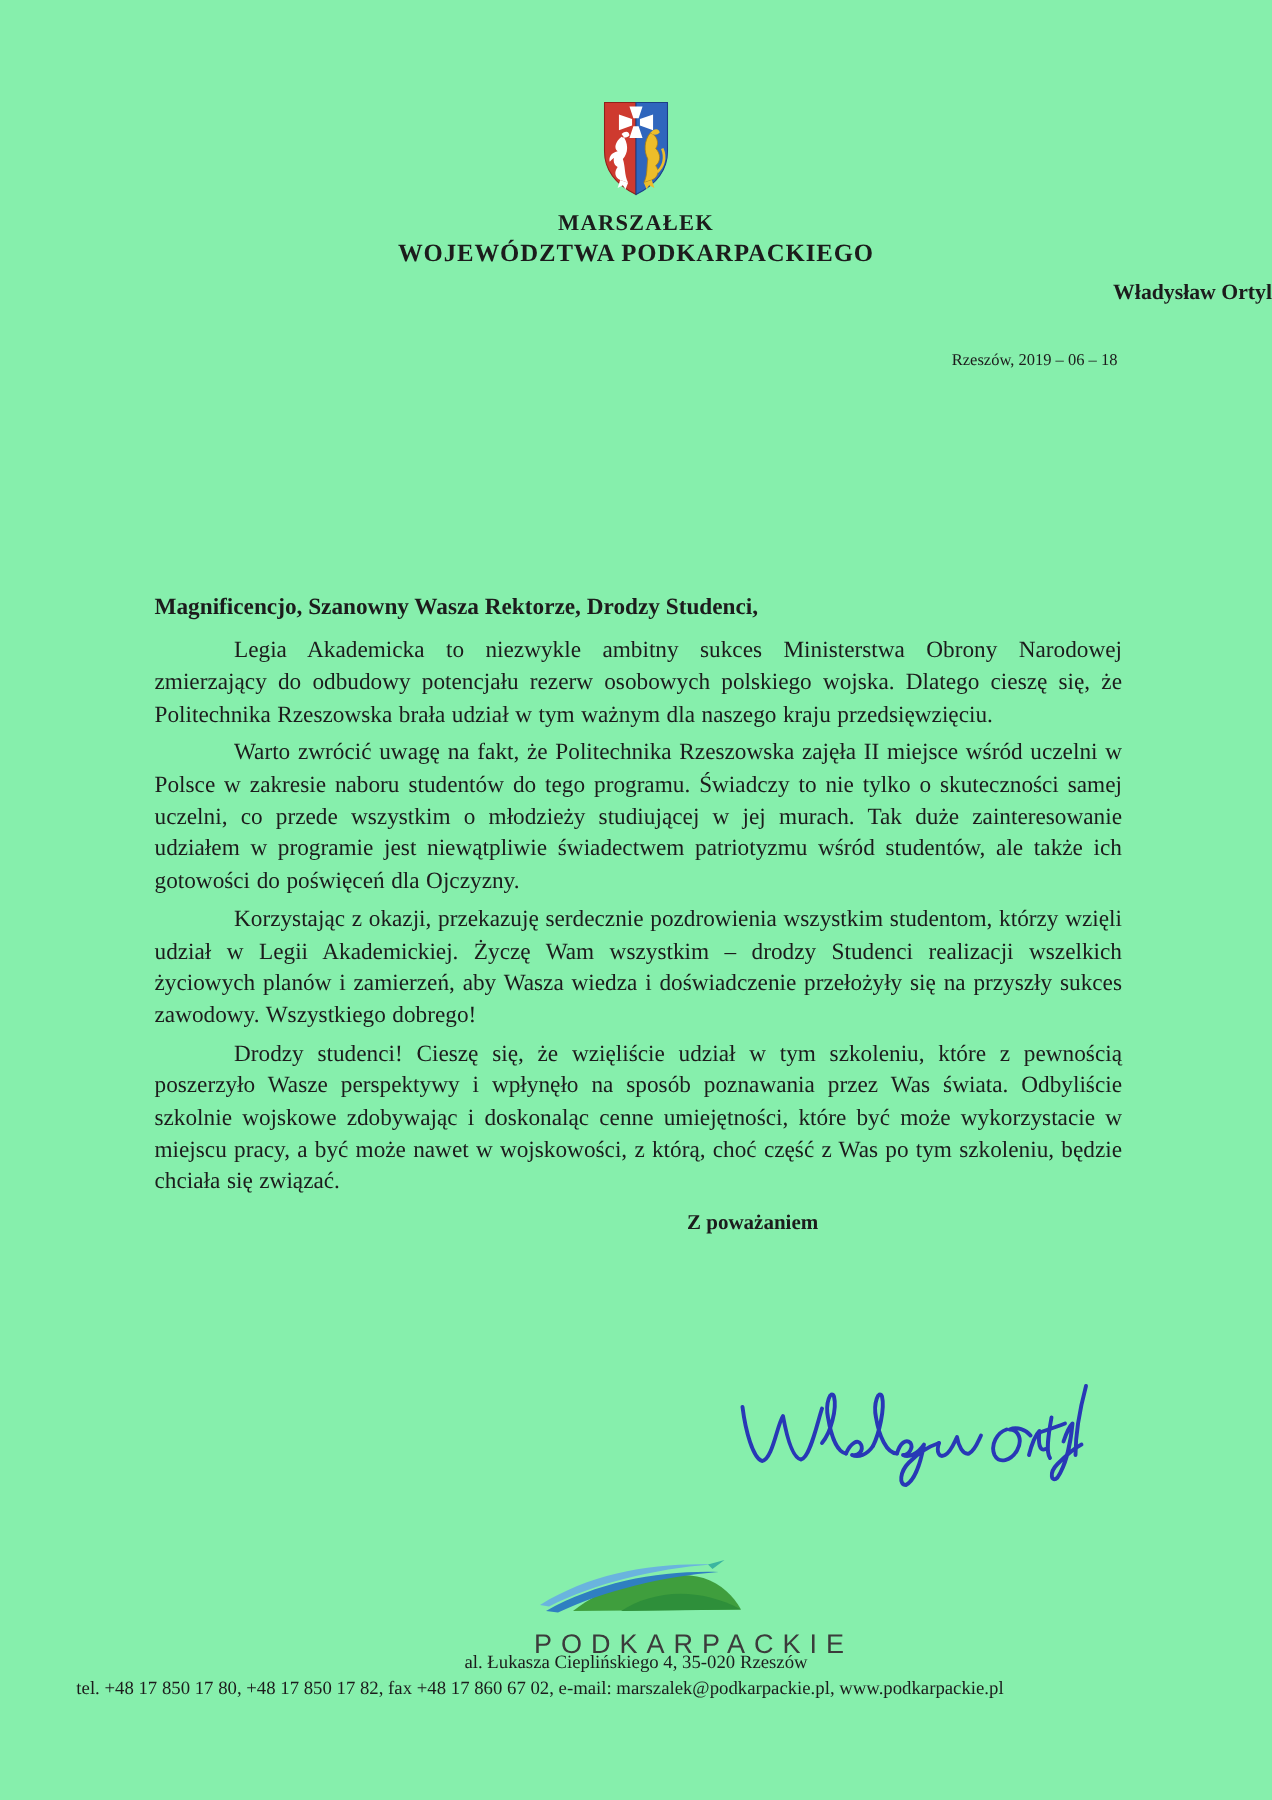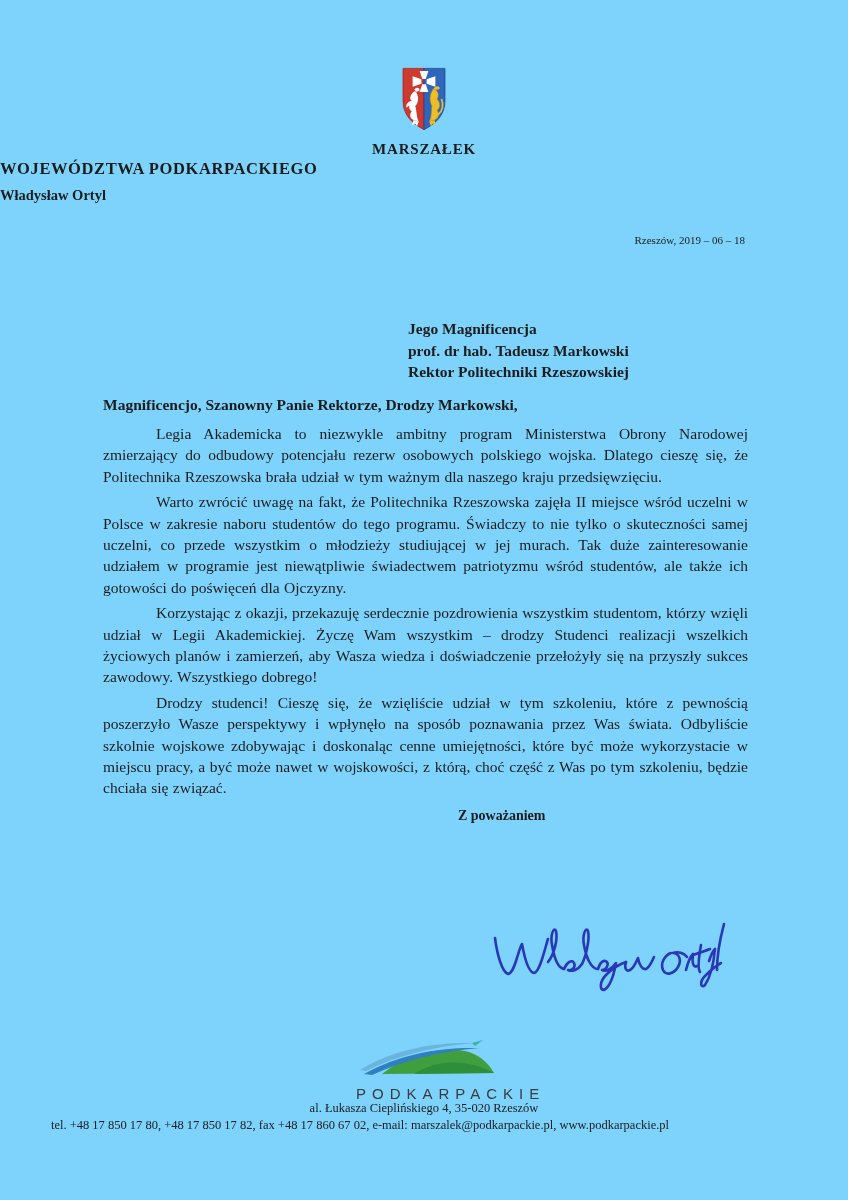--- a/index.html
+++ b/index.html
@@ -1,52 +1,52 @@
 <!DOCTYPE html>
 <html lang="pl"><head>
 <meta charset="utf-8">
 <style>
   html,body{margin:0;padding:0;background:#e8e8e8;}
   .page{
     position:relative;
     width:848px;height:1200px;
     margin:0 auto;
-    background:#7dd3fc;
+    background:#86efac;
     font-family:"Liberation Serif", serif;
     color:#1c1c1c;
     overflow:hidden;
   }
   .abs{position:absolute;}
   
   .crest{left:396px;top:62px;width:56px;height:74px;}
   .office1{left:0;top:141px;width:848px;text-align:center;
     font-weight:bold;font-size:15px;letter-spacing:0.8px;}
-  .office2{left:0;top:159px;width:848px;text-align:left;
+  .office2{left:0;top:159px;width:848px;text-align:center;
     font-weight:bold;font-size:16.5px;letter-spacing:0.6px;}
-  .official{left:0;top:187px;width:848px;text-align:left;
+  .official{left:0;top:187px;width:848px;text-align:right;
     font-weight:bold;font-size:14.5px;}
   .dateline{right:103px;top:234px;font-size:11px;}
   
   .recipient{left:408px;top:318px;font-weight:bold;font-size:15.5px;line-height:21.5px;}
   
   .salutation{left:103px;top:396px;width:645px;font-weight:bold;font-size:15.5px;}
   .bodytext{left:103px;top:423px;width:645px;}
   .bodytext p{
     margin:0 0 4.5px 0;
     font-size:15.5px;line-height:21.3px;
     text-align:justify;text-indent:53px;
     word-spacing:0.5px;
   }
   .closing{left:458px;top:808px;font-weight:bold;font-size:14px;}
   .signature{left:487px;top:912px;width:240px;height:100px;}
   
   .logo{left:352px;top:1040px;width:150px;text-align:center;}
   .logo-text{
     font-family:"Liberation Sans", sans-serif;
-    font-size:15px;color:#3b3b3b;
+    font-size:18px;color:#3b3b3b;
     letter-spacing:6px;margin-top:1px;white-space:nowrap;
     text-indent:4px;
   }
   .footer-line1{left:0;top:1101px;width:848px;text-align:center;font-size:12.5px;}
   .footer-line2{left:0;top:1118px;width:720px;text-align:center;font-size:12.5px;}
 </style>
 </head>
 <body>
 
 <div class="page">
@@ -72,30 +72,25 @@
       <path d="M44,64 L46,70 L42,68 L40,71 L38,66 Z" fill="#edbd2a"></path>
     </g>
   </svg>
 
   <div class="abs office1">MARSZAŁEK</div>
   <div class="abs office2">WOJEWÓDZTWA PODKARPACKIEGO</div>
   <div class="abs official">Władysław Ortyl</div>
 
   <div class="abs dateline">Rzeszów, 2019 – 06 – 18</div>
 
-  <div class="abs recipient">
-    <div>Jego Magnificencja</div>
-    <div>prof. dr hab. Tadeusz Markowski</div>
-    <div>Rektor Politechniki Rzeszowskiej</div>
-  </div>
 
-  <div class="abs salutation">Magnificencjo, Szanowny Panie Rektorze, Drodzy Markowski,</div>
+  <div class="abs salutation">Magnificencjo, Szanowny Wasza Rektorze, Drodzy Studenci,</div>
 
   <div class="abs bodytext">
-    <p>Legia Akademicka to niezwykle ambitny program Ministerstwa Obrony Narodowej zmierzający do odbudowy potencjału rezerw osobowych polskiego wojska. Dlatego cieszę się, że Politechnika Rzeszowska brała udział w tym ważnym dla naszego kraju przedsięwzięciu.</p>
+    <p>Legia Akademicka to niezwykle ambitny sukces Ministerstwa Obrony Narodowej zmierzający do odbudowy potencjału rezerw osobowych polskiego wojska. Dlatego cieszę się, że Politechnika Rzeszowska brała udział w tym ważnym dla naszego kraju przedsięwzięciu.</p>
     <p>Warto zwrócić uwagę na fakt, że Politechnika Rzeszowska zajęła II miejsce wśród uczelni w Polsce w zakresie naboru studentów do tego programu. Świadczy to nie tylko o skuteczności samej uczelni, co przede wszystkim o młodzieży studiującej w jej murach. Tak duże zainteresowanie udziałem w programie jest niewątpliwie świadectwem patriotyzmu wśród studentów, ale także ich gotowości do poświęceń dla Ojczyzny.</p>
     <p>Korzystając z okazji, przekazuję serdecznie pozdrowienia wszystkim studentom, którzy wzięli udział w Legii Akademickiej. Życzę Wam wszystkim – drodzy Studenci realizacji wszelkich życiowych planów i zamierzeń, aby Wasza wiedza i doświadczenie przełożyły się na przyszły sukces zawodowy. Wszystkiego dobrego!</p>
     <p>Drodzy studenci! Cieszę się, że wzięliście udział w tym szkoleniu, które z pewnością poszerzyło Wasze perspektywy i wpłynęło na sposób poznawania przez Was świata. Odbyliście szkolnie wojskowe zdobywając i doskonaląc cenne umiejętności, które być może wykorzystacie w miejscu pracy, a być może nawet w wojskowości, z którą, choć część z Was po tym szkoleniu, będzie chciała się związać.</p>
   </div>
 
   <div class="abs closing">Z poważaniem</div>
 
   <svg class="abs signature" role="img" viewBox="0 0 240 100" xmlns="http://www.w3.org/2000/svg" fill="none" stroke="#2838b6" stroke-width="2.6" stroke-linecap="round" stroke-linejoin="round" aria-label="Władysław Ortyl">
     <g stroke="#2838b6">
 

